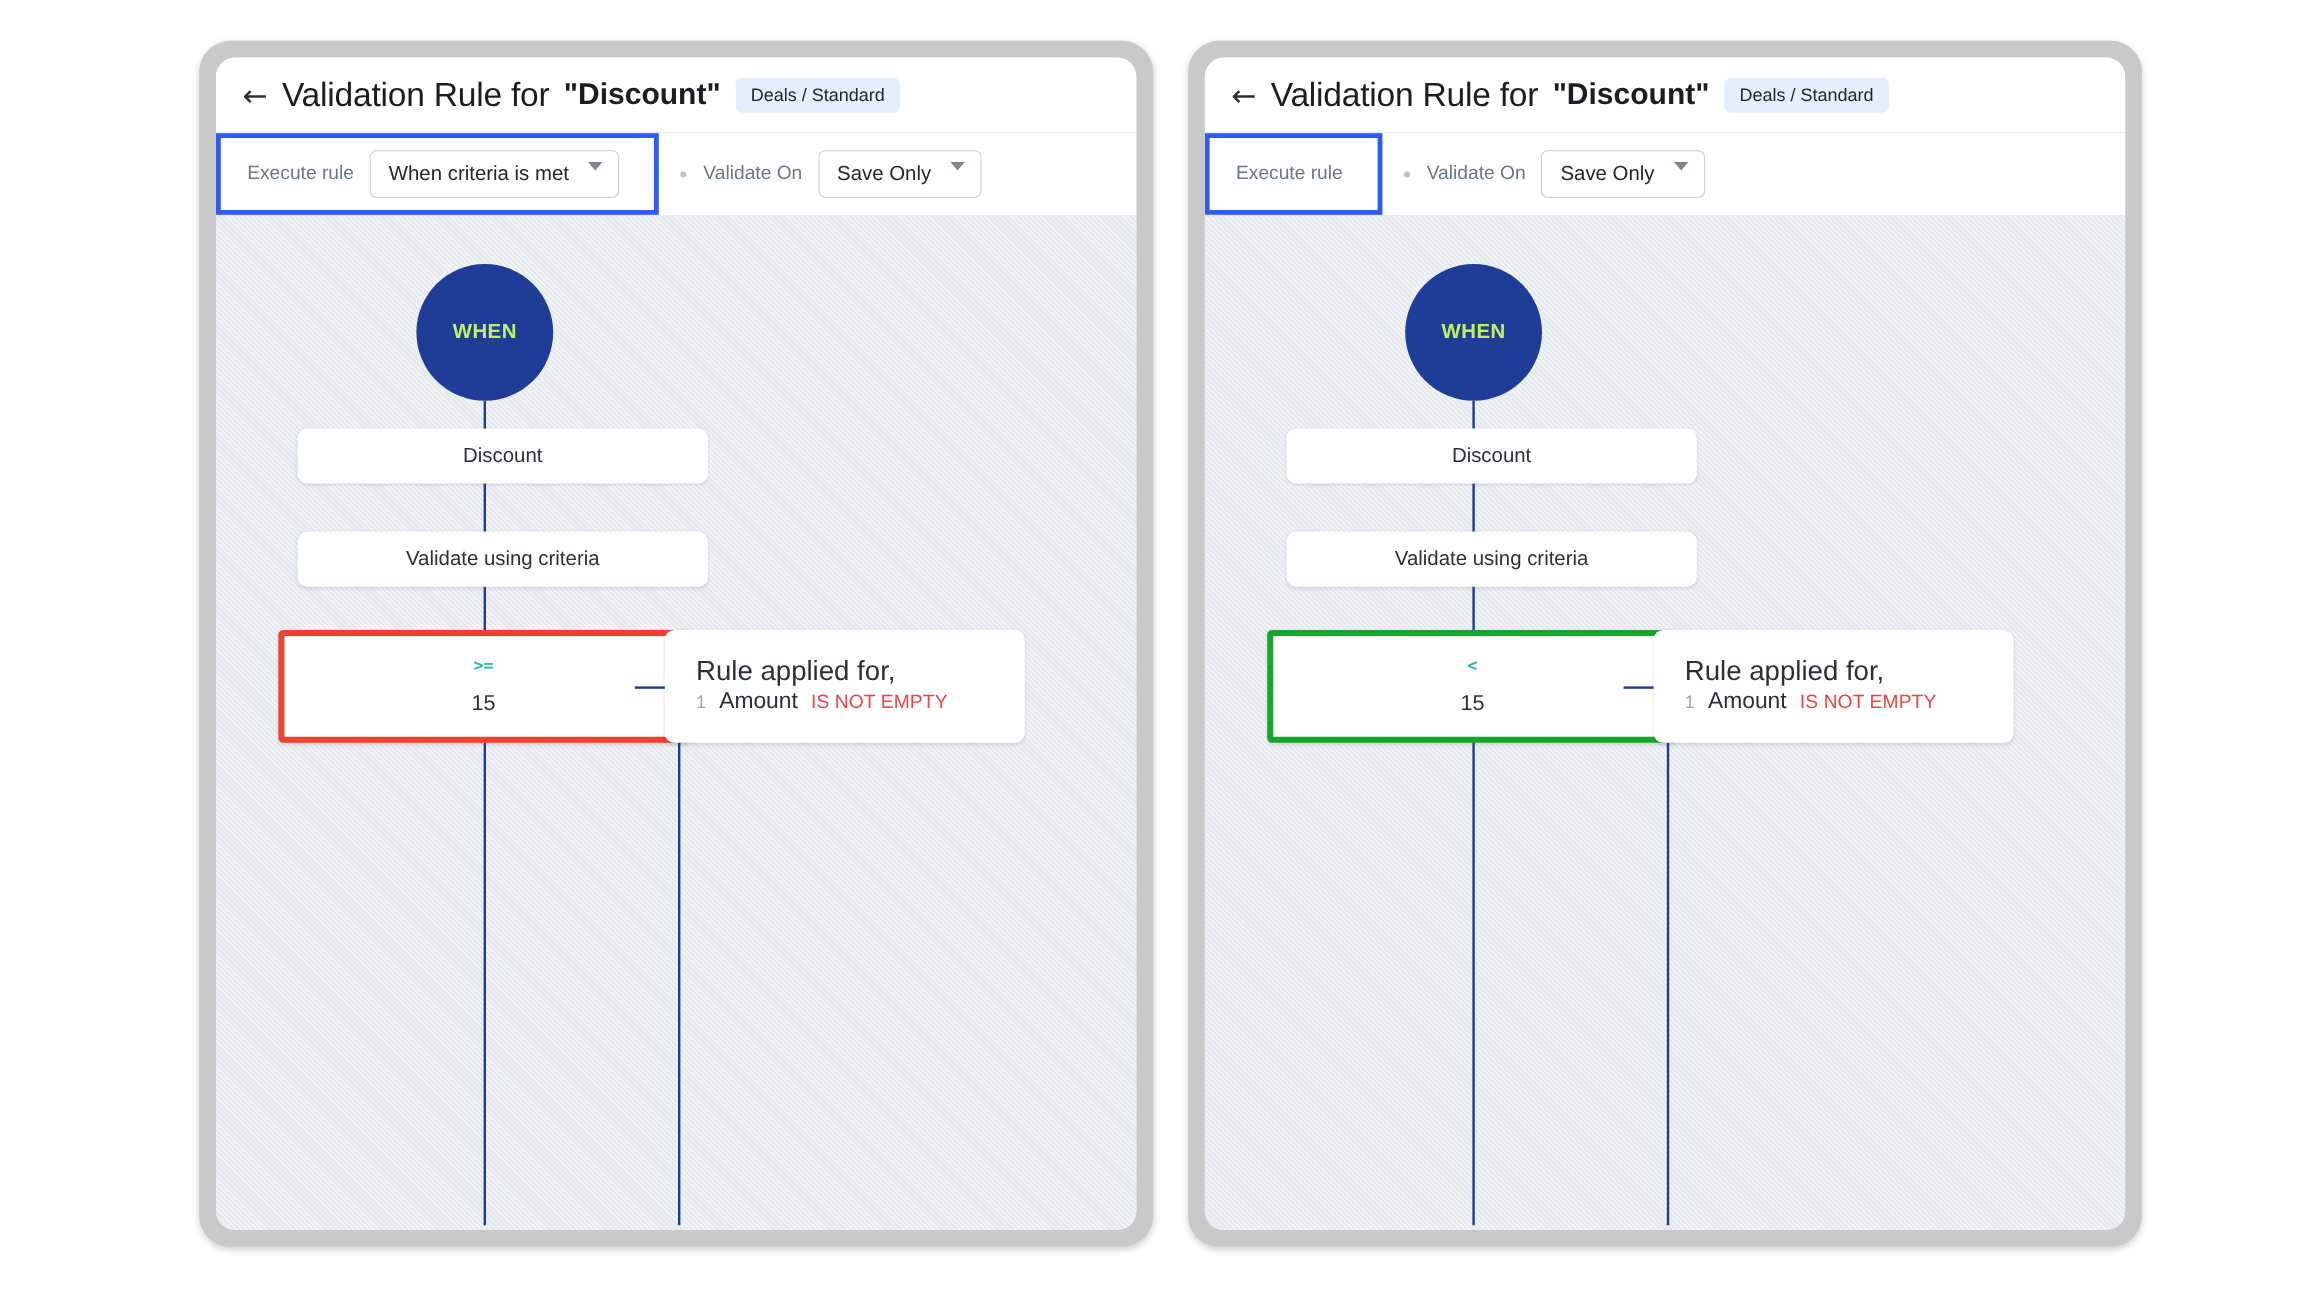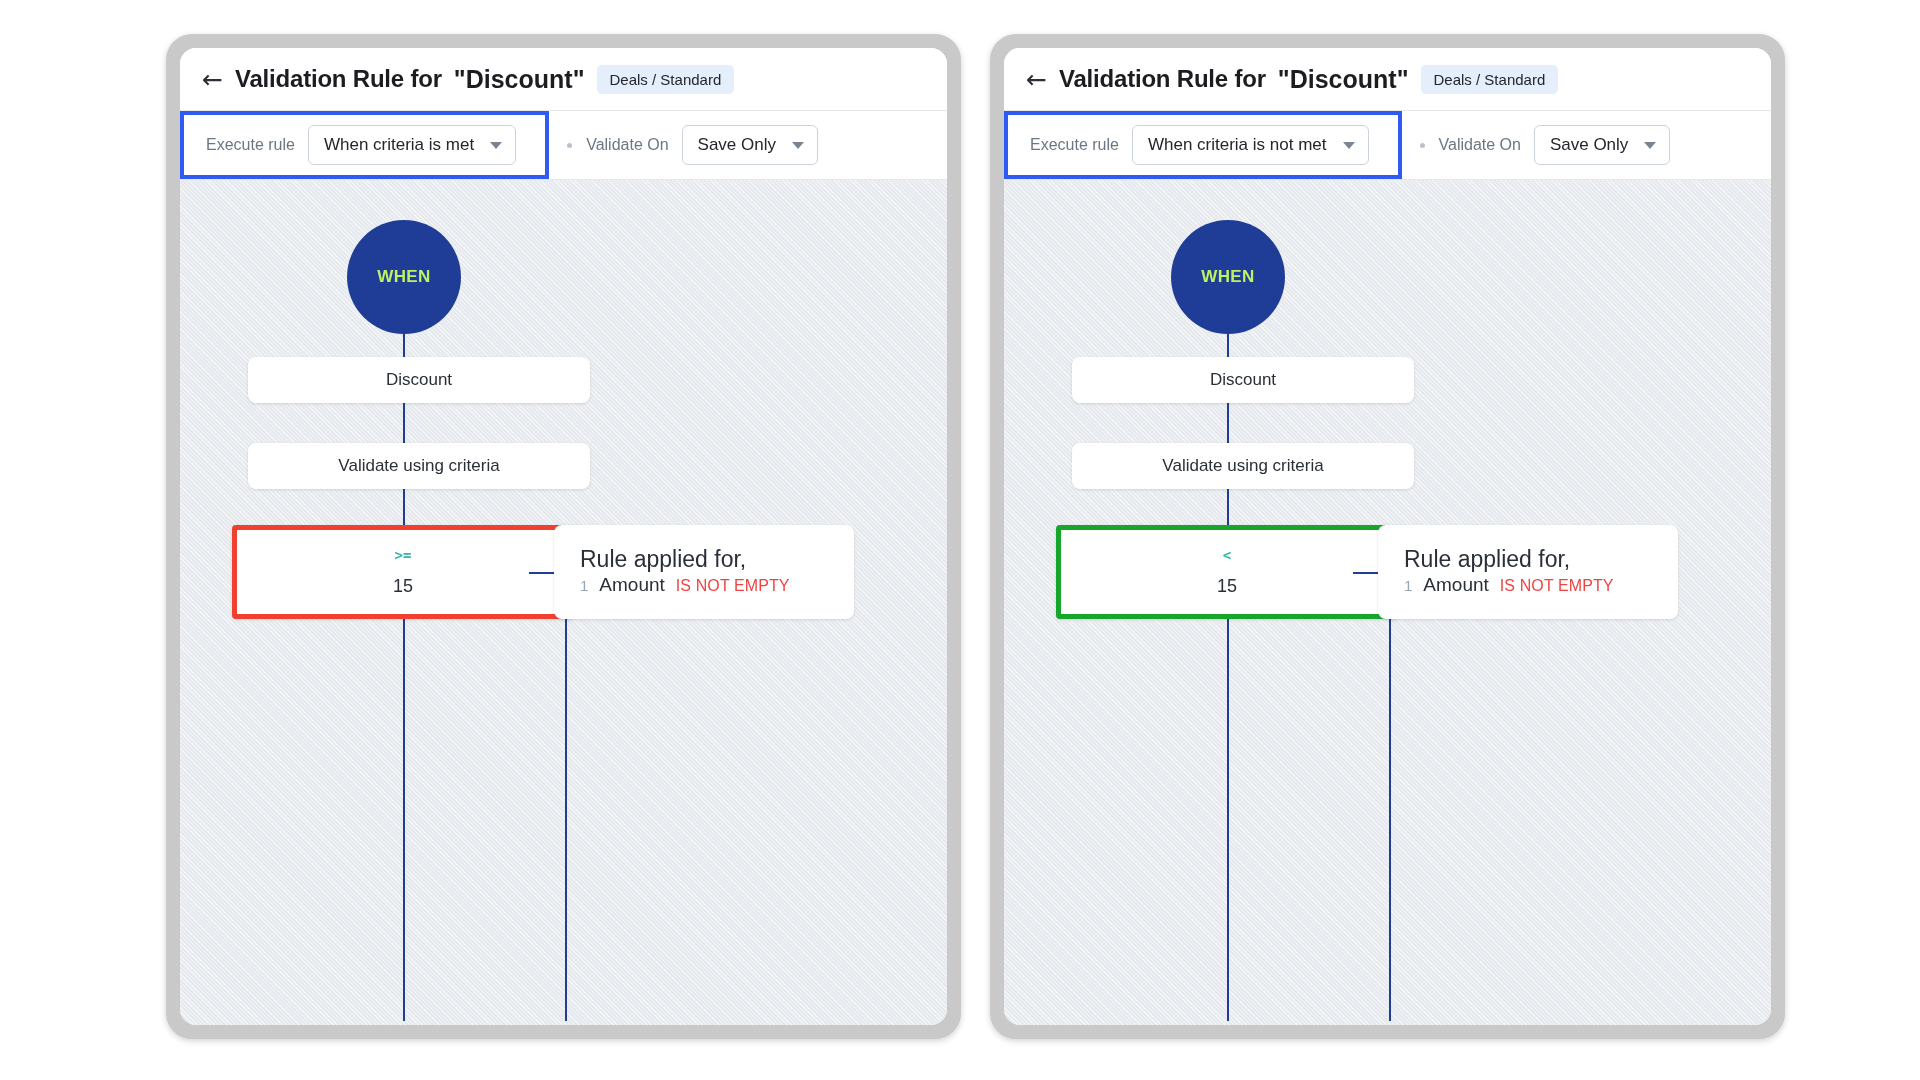--- a/index.html
+++ b/index.html
@@ -53,22 +53,22 @@
     border-bottom: 1px solid #e6e8eb;
   }
   .back-arrow {
     font-size: 25px;
     color: #2b2f36;
     line-height: 1;
     cursor: pointer;
     font-family: "DejaVu Sans", sans-serif;
   }
   .title-text {
-    font-size: 24px;
-    font-weight: bold;
+    font-size: 28px;
+    font-weight: normal;
     color: #1b1d21;
     letter-spacing: -0.2px;
     white-space: nowrap;
     text-align: center;
   }
   .title-quoted {
     font-size: 25px;
     font-weight: bold;
     color: #1b1d21;
     white-space: nowrap;
@@ -104,21 +104,21 @@
     padding: 6px 29px 6px 22px;
     height: 100%;
   }
   .tb-label {
     font-size: 16px;
     color: #6b7785;
     white-space: nowrap;
   }
   .select {
     display: inline-flex;
-    align-items: center;
+    align-items: flex-start;
     gap: 16px;
     border: 1px solid #cdd3da;
     border-radius: 6px;
     background: #fff;
     padding: 9px 13px 9px 15px;
     font-size: 17px;
     color: #23272d;
     cursor: pointer;
     white-space: nowrap;
   }
@@ -309,24 +309,20 @@
       <div class="titlebar">
         <span class="back-arrow">←</span>
         <span class="title-text">Validation Rule for</span>
         <span class="title-quoted">"Discount"</span>
         <span class="module-badge">Deals / Standard</span>
       </div>
 
       <div class="toolbar">
         <div class="tb-group highlighted">
           <span class="tb-label">Execute rule</span>
-          <span class="select">
-            <span>When criteria is not met</span>
-            <span class="caret"></span>
-          </span>
         </div>
         <span class="dot-sep"></span>
         <div class="tb-group">
           <span class="tb-label">Validate On</span>
           <span class="select">
             <span>Save Only</span>
             <span class="caret"></span>
           </span>
         </div>
       </div>

